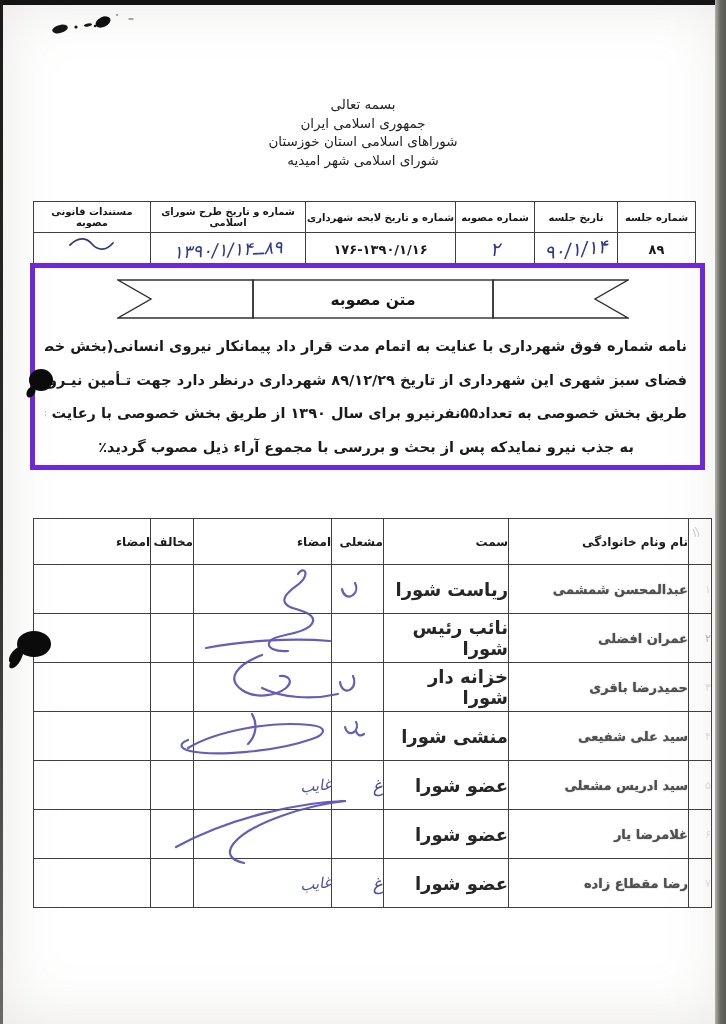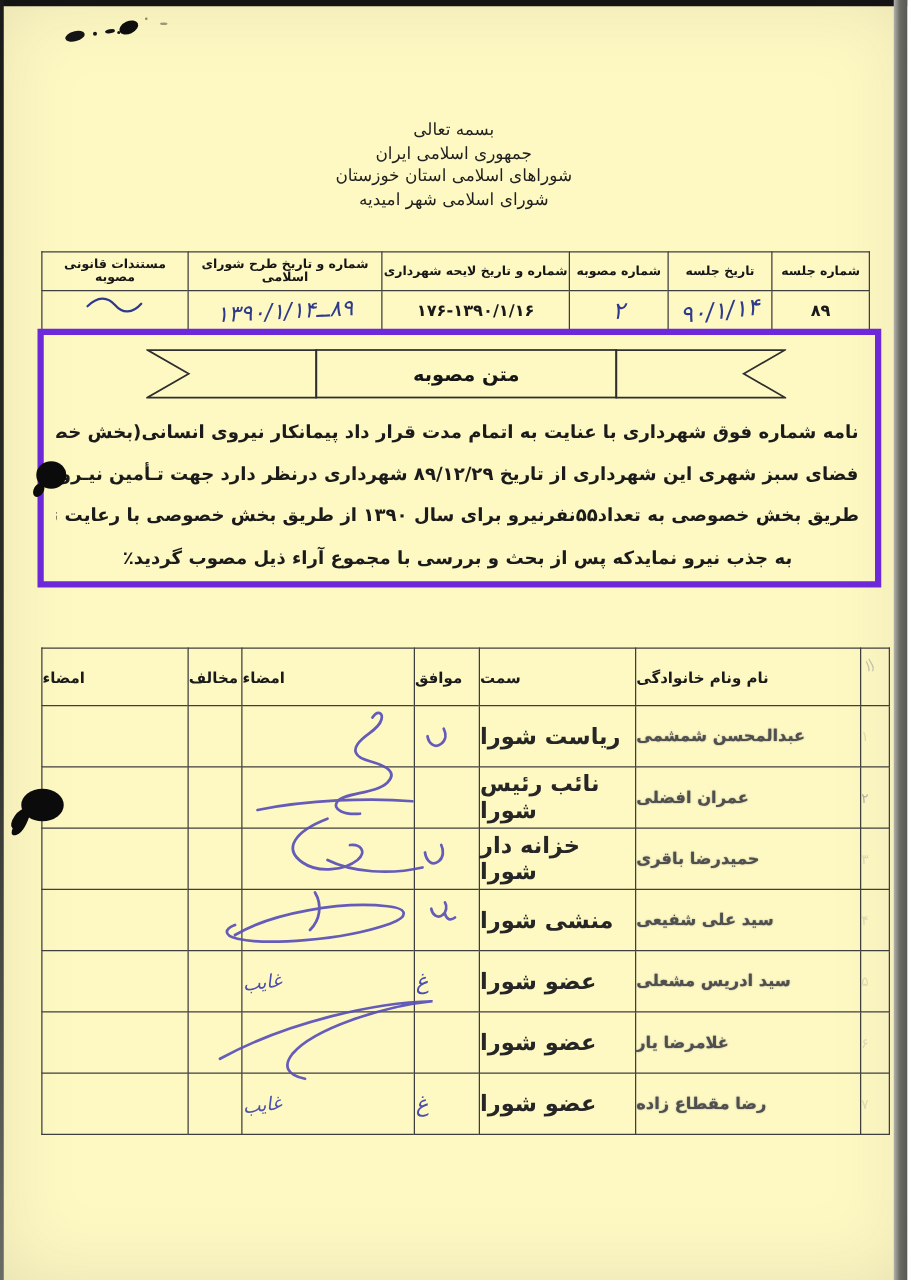--- a/index.html
+++ b/index.html
@@ -1,16 +1,16 @@
 <!DOCTYPE html>
 <html lang="fa"><head>
 <meta charset="utf-8">
 <style>
   html,body{margin:0;padding:0;background:#d8d7d3;}
-  .page{position:relative;width:726px;height:1024px;background:#fef9c3;overflow:hidden;
+  .page{position:relative;width:726px;height:1024px;background:#ffffff;overflow:hidden;
         font-family:"DejaVu Sans",sans-serif;direction:rtl;
         box-shadow:inset 0 0 60px rgba(120,115,100,.18);}
   
   .edge-top{position:absolute;top:0;left:0;right:0;height:5px;background:#141414;}
   .edge-left{position:absolute;top:0;left:0;bottom:0;width:3px;background:linear-gradient(#1a1a1a,#2e2e2c 55%,#6a6a66);}
   .edge-right{position:absolute;top:0;right:0;bottom:0;width:11px;background:linear-gradient(90deg,#b2b1ab,#6b6b65 45%,#585852);}
   
   .header{position:absolute;top:95px;left:0;right:0;text-align:center;
           font-size:13.5px;line-height:18.5px;color:#1f1f1f;}
   
@@ -29,21 +29,21 @@
   .banner{position:absolute;left:82px;top:10px;}
   .res-body{position:absolute;top:62px;left:10px;right:13px;
             font-size:14.5px;font-weight:700;color:#1b1b1b;line-height:33.5px;}
   .res-body .line{text-align:justify;text-align-last:justify;white-space:nowrap;overflow:hidden;}
   .res-body .line.center{text-align:center;text-align-last:center;}
   
   .members-heading{position:absolute;top:478px;left:0;right:0;text-align:center;
                    font-size:12.5px;font-weight:700;color:#1c1c1c;}
   
   .sig-table{position:absolute;left:33px;top:518px;width:678px;direction:rtl;}
-  .sig-table th,.sig-table td{border:1px solid #3f3f3f;text-align:left;vertical-align:middle;padding:0;}
+  .sig-table th,.sig-table td{border:1px solid #3f3f3f;text-align:right;vertical-align:middle;padding:0;}
   .sig-table th{height:45px;font-size:12px;font-weight:700;color:#1b1b1b;}
   .sig-table td{height:48px;}
   .cell-num{font-size:11px;color:#8d8d8d;opacity:.28;}
   .sig-table tbody tr:nth-child(2) .cell-num{opacity:.65;}
   .cell-name{font-size:13px;font-weight:700;color:#4f4f4f;text-shadow:0 0 1.2px rgba(100,100,100,.85);letter-spacing:-.2px;}
   .cell-semat{font-size:18px;font-weight:700;color:#262626;}
   .hw-vote{font-size:18px;color:#4b4fae;font-style:italic;display:inline-block;transform:rotate(-6deg);}
   .hw-note{font-size:15px;color:#4b4fae;font-style:italic;display:inline-block;transform:rotate(-7deg);}
   .ink-overlay{position:absolute;left:0;top:0;pointer-events:none;}
 </style>
@@ -117,21 +117,21 @@
       <col style="width:52px">
         <col style="width:138px">
         <col style="width:43px">
         <col style="width:117px">
     </colgroup>
     <thead>
       <tr>
         <th></th>
         <th>نام ونام خانوادگی</th>
         <th>سمت</th>
-        <th>موافق</th>
+        <th>مشعلی</th>
         <th>امضاء</th>
         <th>مخالف</th>
         <th>امضاء</th>
       </tr>
     </thead>
     <tbody>
       <tr>
         <td class="cell-num">۱</td>
         <td class="cell-name">عبدالمحسن شمشمی</td>
         <td class="cell-semat">ریاست شورا</td>

